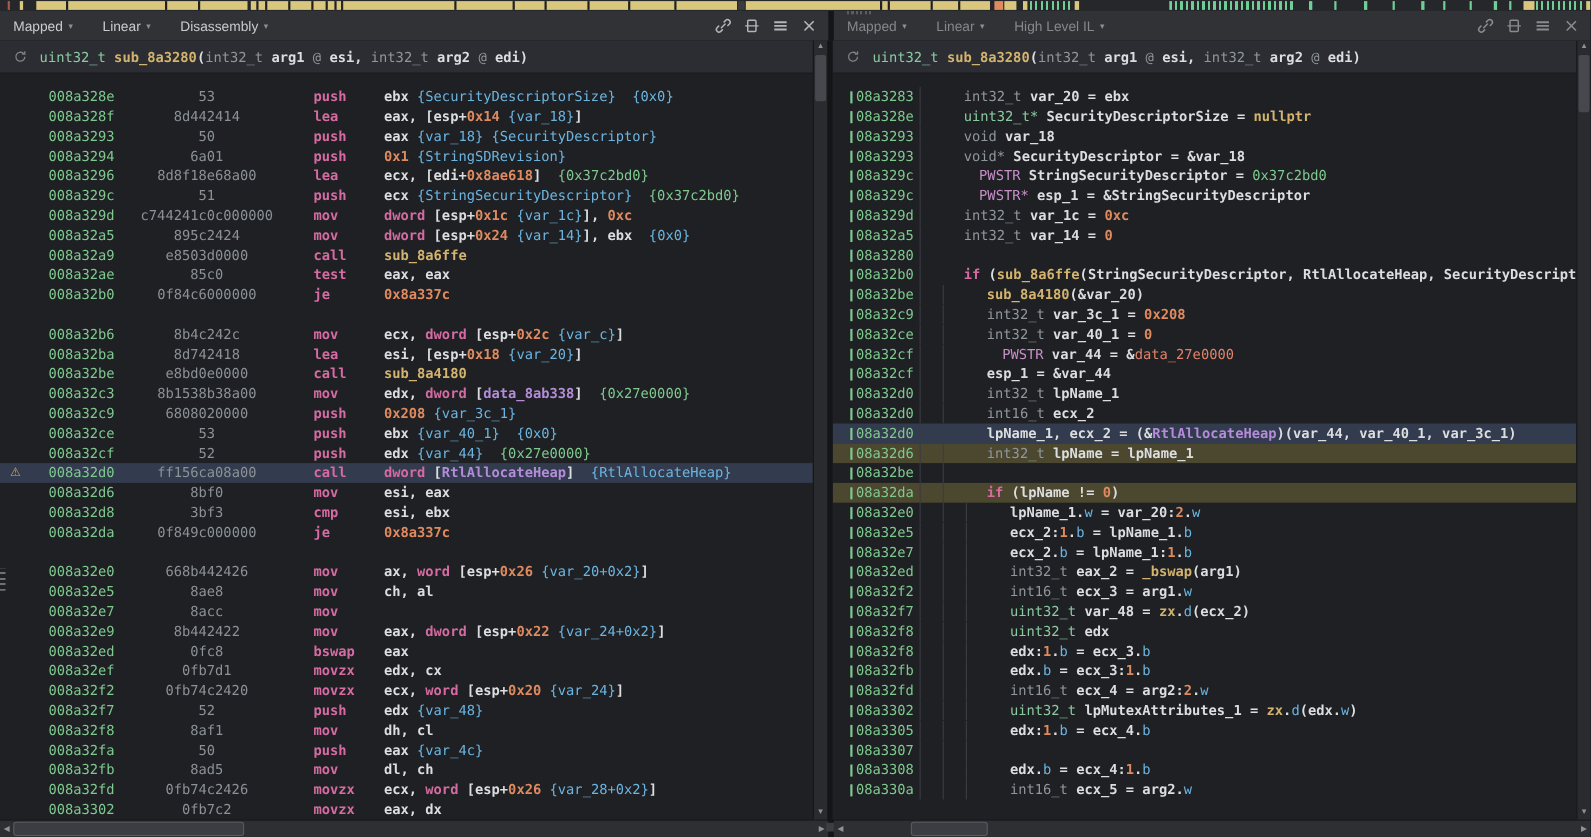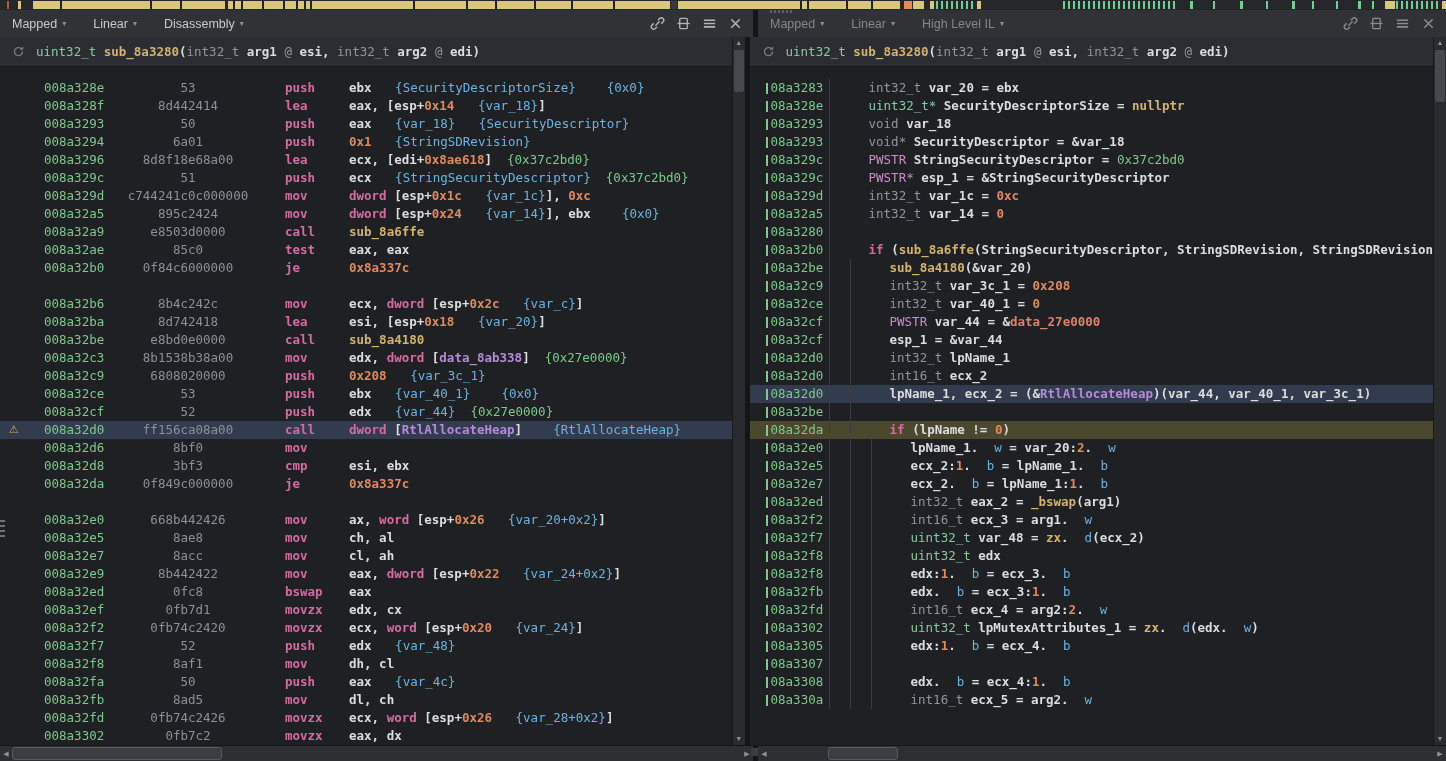--- a/index.html
+++ b/index.html
@@ -40,28 +40,28 @@
   .refresh { width:13px; height:13px; color:#7e8085; margin-right:11px; flex:none; }
 
   .rows { position:relative; flex:1; padding-top:12px; overflow:hidden; }
   .row { height:18px; line-height:18px; display:flex; white-space:pre;
     font-family:"DejaVu Sans Mono", monospace; font-size:12.5px; overflow:hidden; }
   .hl-blue  { background:var(--hl-blue); }
   .hl-olive { background:var(--hl-olive); }
   .tk-m { color:var(--pink); font-weight:bold; }
   .tk-w { color:var(--white); font-weight:bold; }
   .tk-n { color:var(--orange); font-weight:bold; }
-  .tk-v { color:var(--blue);margin-left:16px; }
+  .tk-v { color:var(--blue); }
   .tk-g { color:var(--green-ann); }
   .tk-f { color:var(--gold); font-weight:bold; }
   .tk-d { color:var(--violet); font-weight:bold; }
-  .tk-s { color:var(--salmon); font-weight:bold; }
+  .tk-s { color:var(--salmon); font-weight:normal; }
   .tk-t { color:var(--type-green); }
   .tk-u { color:var(--type-gray); }
-  .tk-p { color:var(--type-mauve); }
+  .tk-p { color:var(--type-mauve);margin-left:14px; }
 
   
   .l-gutter { width:44px; flex:none; padding-left:9px; font-family:"DejaVu Sans",sans-serif;
     font-size:11px; color:#e2a23c; }
   .l-addr  { width:64px;  flex:none; color:var(--addr); }
   .l-bytes { width:160px; flex:none; color:var(--bytes);text-align:center; }
   .l-mn    { width:64px;  flex:none;margin-left:17px; }
   .l-ops   { flex:1; overflow:hidden; }
   .left-grip { position:absolute; left:0; top:450px; width:5px; height:20px;
     background:repeating-linear-gradient(0deg,#6f7175 0 2px,transparent 2px 5px); }
@@ -274,27 +274,27 @@
             <div class="row"><span class="l-gutter"></span><span class="l-addr">008a32b0</span><span class="l-bytes">0f84c6000000</span><span class="l-mn tk-m">je</span><span class="l-ops"><span class="tk tk-n">0x8a337c</span></span></div>
             <div class="row"><span class="l-gutter"></span><span class="l-addr"></span><span class="l-bytes"></span><span class="l-mn tk-m"></span><span class="l-ops"></span></div>
             <div class="row"><span class="l-gutter"></span><span class="l-addr">008a32b6</span><span class="l-bytes">8b4c242c</span><span class="l-mn tk-m">mov</span><span class="l-ops"><span class="tk tk-w">ecx, </span><span class="tk tk-m">dword </span><span class="tk tk-w">[esp+</span><span class="tk tk-n">0x2c</span><span class="tk tk-w"> </span><span class="tk tk-v">{var_c}</span><span class="tk tk-w">]</span></span></div>
             <div class="row"><span class="l-gutter"></span><span class="l-addr">008a32ba</span><span class="l-bytes">8d742418</span><span class="l-mn tk-m">lea</span><span class="l-ops"><span class="tk tk-w">esi, [esp+</span><span class="tk tk-n">0x18</span><span class="tk tk-w"> </span><span class="tk tk-v">{var_20}</span><span class="tk tk-w">]</span></span></div>
             <div class="row"><span class="l-gutter"></span><span class="l-addr">008a32be</span><span class="l-bytes">e8bd0e0000</span><span class="l-mn tk-m">call</span><span class="l-ops"><span class="tk tk-f">sub_8a4180</span></span></div>
             <div class="row"><span class="l-gutter"></span><span class="l-addr">008a32c3</span><span class="l-bytes">8b1538b38a00</span><span class="l-mn tk-m">mov</span><span class="l-ops"><span class="tk tk-w">edx, </span><span class="tk tk-m">dword </span><span class="tk tk-w">[</span><span class="tk tk-d">data_8ab338</span><span class="tk tk-w">]  </span><span class="tk tk-g">{0x27e0000}</span></span></div>
             <div class="row"><span class="l-gutter"></span><span class="l-addr">008a32c9</span><span class="l-bytes">6808020000</span><span class="l-mn tk-m">push</span><span class="l-ops"><span class="tk tk-n">0x208</span><span class="tk tk-w"> </span><span class="tk tk-v">{var_3c_1}</span></span></div>
             <div class="row"><span class="l-gutter"></span><span class="l-addr">008a32ce</span><span class="l-bytes">53</span><span class="l-mn tk-m">push</span><span class="l-ops"><span class="tk tk-w">ebx </span><span class="tk tk-v">{var_40_1}</span><span class="tk tk-w">  </span><span class="tk tk-v">{0x0}</span></span></div>
             <div class="row"><span class="l-gutter"></span><span class="l-addr">008a32cf</span><span class="l-bytes">52</span><span class="l-mn tk-m">push</span><span class="l-ops"><span class="tk tk-w">edx </span><span class="tk tk-v">{var_44}</span><span class="tk tk-w">  </span><span class="tk tk-g">{0x27e0000}</span></span></div>
             <div class="row hl-blue"><span class="l-gutter">⚠</span><span class="l-addr">008a32d0</span><span class="l-bytes">ff156ca08a00</span><span class="l-mn tk-m">call</span><span class="l-ops"><span class="tk tk-m">dword </span><span class="tk tk-w">[</span><span class="tk tk-d">RtlAllocateHeap</span><span class="tk tk-w">]  </span><span class="tk tk-v">{RtlAllocateHeap}</span></span></div>
-            <div class="row"><span class="l-gutter"></span><span class="l-addr">008a32d6</span><span class="l-bytes">8bf0</span><span class="l-mn tk-m">mov</span></div>
+            <div class="row"><span class="l-gutter"></span><span class="l-addr">008a32d6</span><span class="l-bytes">8bf0</span><span class="l-mn tk-m">mov</span><span class="l-ops"><span class="tk tk-w">esi, eax</span></span></div>
             <div class="row"><span class="l-gutter"></span><span class="l-addr">008a32d8</span><span class="l-bytes">3bf3</span><span class="l-mn tk-m">cmp</span><span class="l-ops"><span class="tk tk-w">esi, ebx</span></span></div>
             <div class="row"><span class="l-gutter"></span><span class="l-addr">008a32da</span><span class="l-bytes">0f849c000000</span><span class="l-mn tk-m">je</span><span class="l-ops"><span class="tk tk-n">0x8a337c</span></span></div>
             <div class="row"><span class="l-gutter"></span><span class="l-addr"></span><span class="l-bytes"></span><span class="l-mn tk-m"></span><span class="l-ops"></span></div>
             <div class="row"><span class="l-gutter"></span><span class="l-addr">008a32e0</span><span class="l-bytes">668b442426</span><span class="l-mn tk-m">mov</span><span class="l-ops"><span class="tk tk-w">ax, </span><span class="tk tk-m">word </span><span class="tk tk-w">[esp+</span><span class="tk tk-n">0x26</span><span class="tk tk-w"> </span><span class="tk tk-v">{var_20+0x2}</span><span class="tk tk-w">]</span></span></div>
             <div class="row"><span class="l-gutter"></span><span class="l-addr">008a32e5</span><span class="l-bytes">8ae8</span><span class="l-mn tk-m">mov</span><span class="l-ops"><span class="tk tk-w">ch, al</span></span></div>
-            <div class="row"><span class="l-gutter"></span><span class="l-addr">008a32e7</span><span class="l-bytes">8acc</span><span class="l-mn tk-m">mov</span><span class="l-ops"><span class="tk tk-w">cl, ah</span></span></div>
+            <div class="row"><span class="l-gutter"></span><span class="l-addr">008a32e7</span><span class="l-bytes">8acc</span><span class="l-mn tk-m">mov</span></div>
             <div class="row"><span class="l-gutter"></span><span class="l-addr">008a32e9</span><span class="l-bytes">8b442422</span><span class="l-mn tk-m">mov</span><span class="l-ops"><span class="tk tk-w">eax, </span><span class="tk tk-m">dword </span><span class="tk tk-w">[esp+</span><span class="tk tk-n">0x22</span><span class="tk tk-w"> </span><span class="tk tk-v">{var_24+0x2}</span><span class="tk tk-w">]</span></span></div>
             <div class="row"><span class="l-gutter"></span><span class="l-addr">008a32ed</span><span class="l-bytes">0fc8</span><span class="l-mn tk-m">bswap</span><span class="l-ops"><span class="tk tk-w">eax</span></span></div>
             <div class="row"><span class="l-gutter"></span><span class="l-addr">008a32ef</span><span class="l-bytes">0fb7d1</span><span class="l-mn tk-m">movzx</span><span class="l-ops"><span class="tk tk-w">edx, cx</span></span></div>
             <div class="row"><span class="l-gutter"></span><span class="l-addr">008a32f2</span><span class="l-bytes">0fb74c2420</span><span class="l-mn tk-m">movzx</span><span class="l-ops"><span class="tk tk-w">ecx, </span><span class="tk tk-m">word </span><span class="tk tk-w">[esp+</span><span class="tk tk-n">0x20</span><span class="tk tk-w"> </span><span class="tk tk-v">{var_24}</span><span class="tk tk-w">]</span></span></div>
             <div class="row"><span class="l-gutter"></span><span class="l-addr">008a32f7</span><span class="l-bytes">52</span><span class="l-mn tk-m">push</span><span class="l-ops"><span class="tk tk-w">edx </span><span class="tk tk-v">{var_48}</span></span></div>
             <div class="row"><span class="l-gutter"></span><span class="l-addr">008a32f8</span><span class="l-bytes">8af1</span><span class="l-mn tk-m">mov</span><span class="l-ops"><span class="tk tk-w">dh, cl</span></span></div>
             <div class="row"><span class="l-gutter"></span><span class="l-addr">008a32fa</span><span class="l-bytes">50</span><span class="l-mn tk-m">push</span><span class="l-ops"><span class="tk tk-w">eax </span><span class="tk tk-v">{var_4c}</span></span></div>
             <div class="row"><span class="l-gutter"></span><span class="l-addr">008a32fb</span><span class="l-bytes">8ad5</span><span class="l-mn tk-m">mov</span><span class="l-ops"><span class="tk tk-w">dl, ch</span></span></div>
             <div class="row"><span class="l-gutter"></span><span class="l-addr">008a32fd</span><span class="l-bytes">0fb74c2426</span><span class="l-mn tk-m">movzx</span><span class="l-ops"><span class="tk tk-w">ecx, </span><span class="tk tk-m">word </span><span class="tk tk-w">[esp+</span><span class="tk tk-n">0x26</span><span class="tk tk-w"> </span><span class="tk tk-v">{var_28+0x2}</span><span class="tk tk-w">]</span></span></div>
             <div class="row"><span class="l-gutter"></span><span class="l-addr">008a3302</span><span class="l-bytes">0fb7c2</span><span class="l-mn tk-m">movzx</span><span class="l-ops"><span class="tk tk-w">eax, dx</span></span></div>
@@ -315,29 +315,30 @@
         <div class="rows" id="right-rows">
             <div class="row"><span class="r-addr"><span class="sliver"></span><span>08a3283</span></span><span class="code-cell"><span class="code-text"><span class="tk tk-u">int32_t </span><span class="tk tk-w">var_20 = ebx</span></span></span></div>
             <div class="row"><span class="r-addr"><span class="sliver"></span><span>08a328e</span></span><span class="code-cell"><span class="code-text"><span class="tk tk-t">uint32_t* </span><span class="tk tk-w">SecurityDescriptorSize = </span><span class="tk tk-f">nullptr</span></span></span></div>
             <div class="row"><span class="r-addr"><span class="sliver"></span><span>08a3293</span></span><span class="code-cell"><span class="code-text"><span class="tk tk-u">void </span><span class="tk tk-w">var_18</span></span></span></div>
             <div class="row"><span class="r-addr"><span class="sliver"></span><span>08a3293</span></span><span class="code-cell"><span class="code-text"><span class="tk tk-u">void* </span><span class="tk tk-w">SecurityDescriptor = &amp;var_18</span></span></span></div>
             <div class="row"><span class="r-addr"><span class="sliver"></span><span>08a329c</span></span><span class="code-cell"><span class="code-text"><span class="tk tk-p">PWSTR </span><span class="tk tk-w">StringSecurityDescriptor = </span><span class="tk tk-g">0x37c2bd0</span></span></span></div>
             <div class="row"><span class="r-addr"><span class="sliver"></span><span>08a329c</span></span><span class="code-cell"><span class="code-text"><span class="tk tk-p">PWSTR* </span><span class="tk tk-w">esp_1 = &amp;StringSecurityDescriptor</span></span></span></div>
             <div class="row"><span class="r-addr"><span class="sliver"></span><span>08a329d</span></span><span class="code-cell"><span class="code-text"><span class="tk tk-u">int32_t </span><span class="tk tk-w">var_1c = </span><span class="tk tk-n">0xc</span></span></span></div>
             <div class="row"><span class="r-addr"><span class="sliver"></span><span>08a32a5</span></span><span class="code-cell"><span class="code-text"><span class="tk tk-u">int32_t </span><span class="tk tk-w">var_14 = </span><span class="tk tk-n">0</span></span></span></div>
             <div class="row"><span class="r-addr"><span class="sliver"></span><span>08a3280</span></span><span class="code-cell"><span class="code-text"></span></span></div>
-            <div class="row"><span class="r-addr"><span class="sliver"></span><span>08a32b0</span></span><span class="code-cell"><span class="code-text"><span class="tk tk-m">if </span><span class="tk tk-w">(</span><span class="tk tk-f">sub_8a6ffe</span><span class="tk tk-w">(StringSecurityDescriptor, StringSDRevision, StringSDRevision</span></span></span></div>
+            <div class="row"><span class="r-addr"><span class="sliver"></span><span>08a32b0</span></span><span class="code-cell"><span class="code-text"><span class="tk tk-m">if </span><span class="tk tk-w">(</span><span class="tk tk-f">sub_8a6ffe</span><span class="tk tk-w">(StringSecurityDescriptor, RtlAllocateHeap, SecurityDescript</span></span></span></div>
             <div class="row"><span class="r-addr"><span class="sliver"></span><span>08a32be</span></span><span class="code-cell"><span class="guide"></span><span class="code-text"><span class="tk tk-f">sub_8a4180</span><span class="tk tk-w">(&amp;var_20)</span></span></span></div>
             <div class="row"><span class="r-addr"><span class="sliver"></span><span>08a32c9</span></span><span class="code-cell"><span class="guide"></span><span class="code-text"><span class="tk tk-u">int32_t </span><span class="tk tk-w">var_3c_1 = </span><span class="tk tk-n">0x208</span></span></span></div>
             <div class="row"><span class="r-addr"><span class="sliver"></span><span>08a32ce</span></span><span class="code-cell"><span class="guide"></span><span class="code-text"><span class="tk tk-u">int32_t </span><span class="tk tk-w">var_40_1 = </span><span class="tk tk-n">0</span></span></span></div>
             <div class="row"><span class="r-addr"><span class="sliver"></span><span>08a32cf</span></span><span class="code-cell"><span class="guide"></span><span class="code-text"><span class="tk tk-p">PWSTR </span><span class="tk tk-w">var_44 = &amp;</span><span class="tk tk-s">data_27e0000</span></span></span></div>
             <div class="row"><span class="r-addr"><span class="sliver"></span><span>08a32cf</span></span><span class="code-cell"><span class="guide"></span><span class="code-text"><span class="tk tk-w">esp_1 = &amp;var_44</span></span></span></div>
             <div class="row"><span class="r-addr"><span class="sliver"></span><span>08a32d0</span></span><span class="code-cell"><span class="guide"></span><span class="code-text"><span class="tk tk-u">int32_t </span><span class="tk tk-w">lpName_1</span></span></span></div>
             <div class="row"><span class="r-addr"><span class="sliver"></span><span>08a32d0</span></span><span class="code-cell"><span class="guide"></span><span class="code-text"><span class="tk tk-u">int16_t </span><span class="tk tk-w">ecx_2</span></span></span></div>
             <div class="row hl-blue"><span class="r-addr"><span class="sliver"></span><span>08a32d0</span></span><span class="code-cell"><span class="guide"></span><span class="code-text"><span class="tk tk-w">lpName_1, ecx_2 = (&amp;</span><span class="tk tk-d">RtlAllocateHeap</span><span class="tk tk-w">)(var_44, var_40_1, var_3c_1)</span></span></span></div>
+            <div class="row hl-olive"><span class="r-addr"><span class="sliver"></span><span>08a32d6</span></span><span class="code-cell"><span class="guide"></span><span class="code-text"><span class="tk tk-u">int32_t </span><span class="tk tk-w">lpName = lpName_1</span></span></span></div>
             <div class="row"><span class="r-addr"><span class="sliver"></span><span>08a32be</span></span><span class="code-cell"><span class="guide"></span><span class="code-text"></span></span></div>
             <div class="row hl-olive"><span class="r-addr"><span class="sliver"></span><span>08a32da</span></span><span class="code-cell"><span class="guide"></span><span class="code-text"><span class="tk tk-m">if </span><span class="tk tk-w">(lpName != </span><span class="tk tk-n">0</span><span class="tk tk-w">)</span></span></span></div>
             <div class="row"><span class="r-addr"><span class="sliver"></span><span>08a32e0</span></span><span class="code-cell"><span class="guide"></span><span class="guide"></span><span class="code-text"><span class="tk tk-w">lpName_1.</span><span class="tk tk-v">w</span><span class="tk tk-w"> = var_20:</span><span class="tk tk-n">2</span><span class="tk tk-w">.</span><span class="tk tk-v">w</span></span></span></div>
             <div class="row"><span class="r-addr"><span class="sliver"></span><span>08a32e5</span></span><span class="code-cell"><span class="guide"></span><span class="guide"></span><span class="code-text"><span class="tk tk-w">ecx_2:</span><span class="tk tk-n">1</span><span class="tk tk-w">.</span><span class="tk tk-v">b</span><span class="tk tk-w"> = lpName_1.</span><span class="tk tk-v">b</span></span></span></div>
             <div class="row"><span class="r-addr"><span class="sliver"></span><span>08a32e7</span></span><span class="code-cell"><span class="guide"></span><span class="guide"></span><span class="code-text"><span class="tk tk-w">ecx_2.</span><span class="tk tk-v">b</span><span class="tk tk-w"> = lpName_1:</span><span class="tk tk-n">1</span><span class="tk tk-w">.</span><span class="tk tk-v">b</span></span></span></div>
             <div class="row"><span class="r-addr"><span class="sliver"></span><span>08a32ed</span></span><span class="code-cell"><span class="guide"></span><span class="guide"></span><span class="code-text"><span class="tk tk-u">int32_t </span><span class="tk tk-w">eax_2 = </span><span class="tk tk-f">_bswap</span><span class="tk tk-w">(arg1)</span></span></span></div>
             <div class="row"><span class="r-addr"><span class="sliver"></span><span>08a32f2</span></span><span class="code-cell"><span class="guide"></span><span class="guide"></span><span class="code-text"><span class="tk tk-u">int16_t </span><span class="tk tk-w">ecx_3 = arg1.</span><span class="tk tk-v">w</span></span></span></div>
             <div class="row"><span class="r-addr"><span class="sliver"></span><span>08a32f7</span></span><span class="code-cell"><span class="guide"></span><span class="guide"></span><span class="code-text"><span class="tk tk-t">uint32_t </span><span class="tk tk-w">var_48 = </span><span class="tk tk-f">zx</span><span class="tk tk-w">.</span><span class="tk tk-v">d</span><span class="tk tk-w">(ecx_2)</span></span></span></div>
             <div class="row"><span class="r-addr"><span class="sliver"></span><span>08a32f8</span></span><span class="code-cell"><span class="guide"></span><span class="guide"></span><span class="code-text"><span class="tk tk-t">uint32_t </span><span class="tk tk-w">edx</span></span></span></div>
             <div class="row"><span class="r-addr"><span class="sliver"></span><span>08a32f8</span></span><span class="code-cell"><span class="guide"></span><span class="guide"></span><span class="code-text"><span class="tk tk-w">edx:</span><span class="tk tk-n">1</span><span class="tk tk-w">.</span><span class="tk tk-v">b</span><span class="tk tk-w"> = ecx_3.</span><span class="tk tk-v">b</span></span></span></div>

